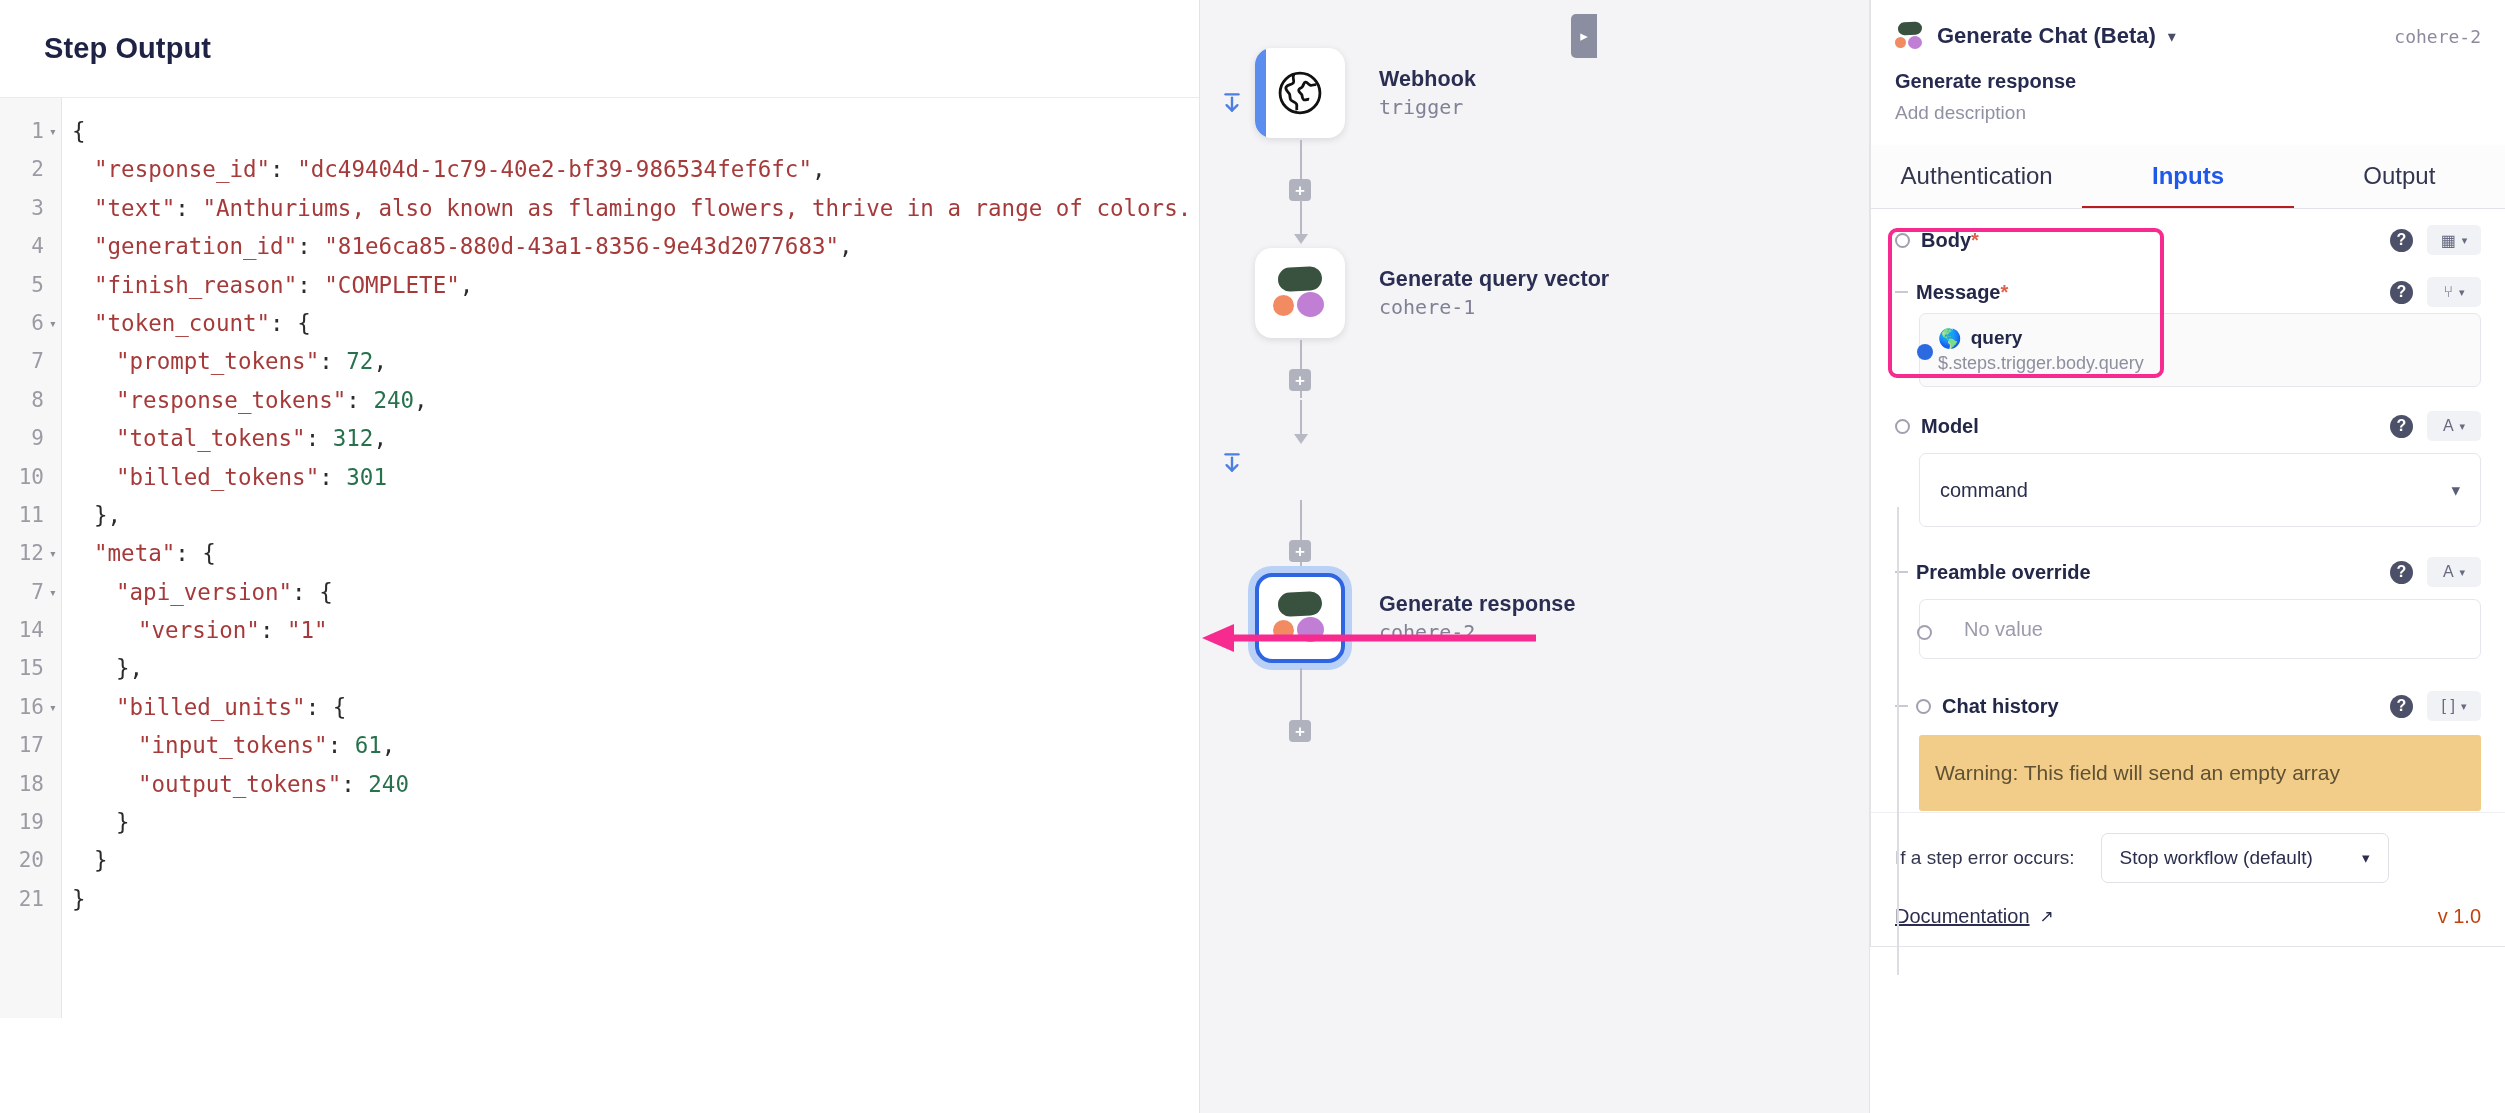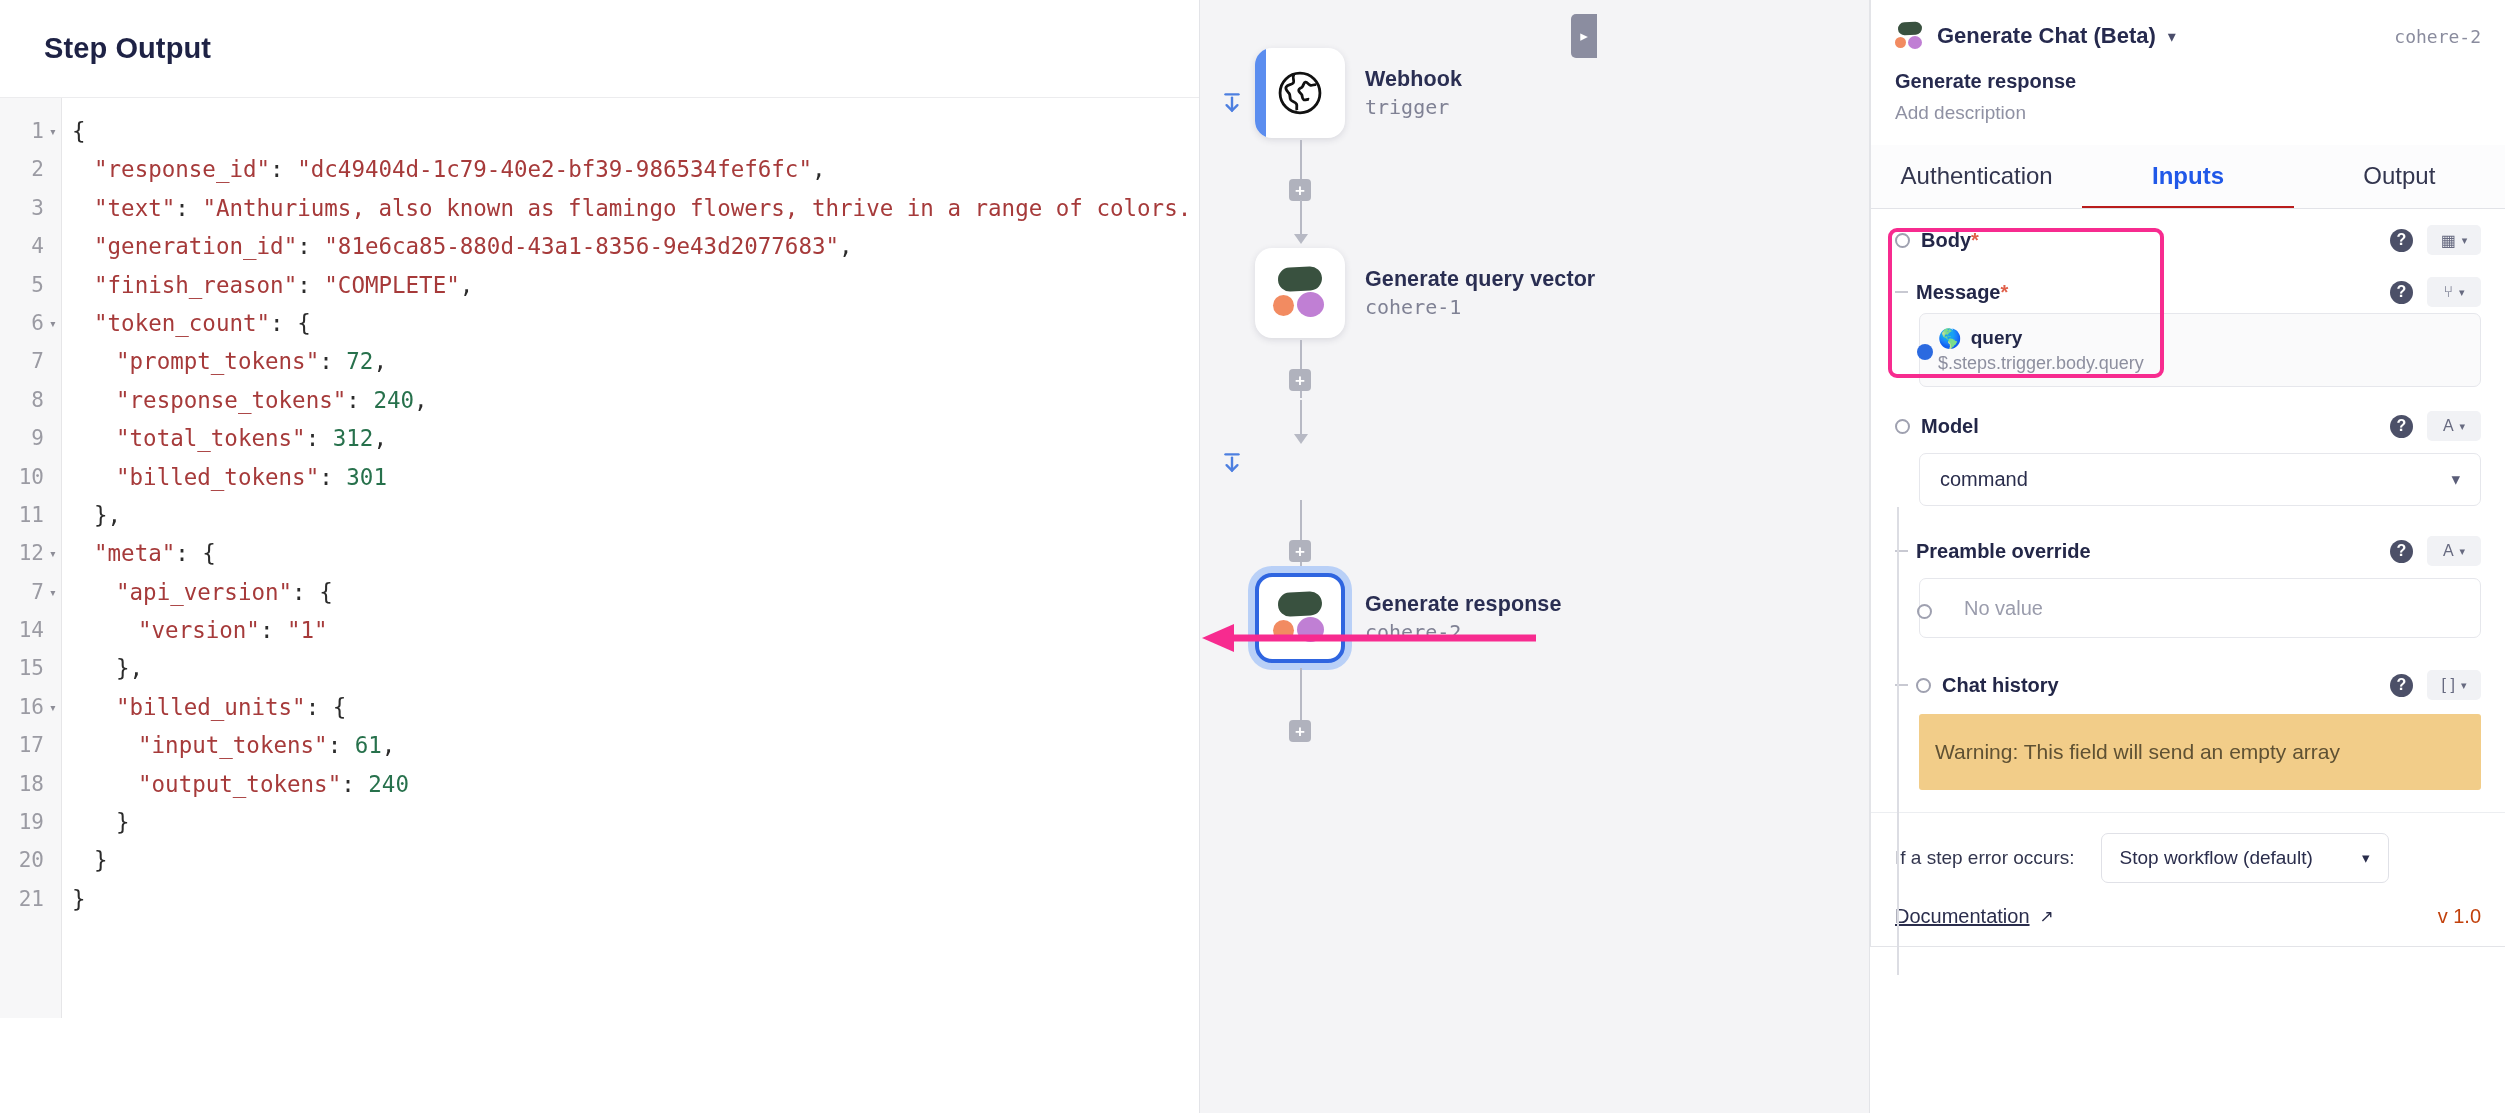--- a/index.html
+++ b/index.html
@@ -97,21 +97,21 @@
     overflow: hidden;
   }
   .node-box.accent::before {
     content: ""; position: absolute; left: 0; top: 0; bottom: 0;
     width: 11px; background: #5b8def; border-radius: 17px 0 0 17px;
   }
   .node-box.selected {
     border: 4px solid #2f65e0;
     box-shadow: 0 0 0 7px #b9d0f7;
   }
-  .node-labels { margin-left: 20px; }
+  .node-labels { margin-left: 34px; }
   .node-title {
     font-size: 21.5px; font-weight: bold; color: #2a2e52; letter-spacing: .1px;
     white-space: nowrap;
   }
   .node-sub {
     font-size: 20px; color: #7f8194;
     font-family: "DejaVu Sans Mono", monospace;
     margin-top: 3px; white-space: nowrap;
   }
   .dl-icon {
@@ -232,21 +232,21 @@
   .pill-item { display: flex; align-items: center; }
   .pill-icon { font-size: 19px; margin-right: 9px; color: #2b2e4d; }
   .pill-name { font-size: 19px; font-weight: bold; color: #232748; }
   .pill-path { font-size: 18px; color: #8d8f9f; margin-top: 3px; }
   .blue-dot {
     width: 16px; height: 16px; border-radius: 50%; background: #2b6ae0;
     position: absolute; left: 22px;
   }
 
   .select-box {
-    border: 1px solid #e6e7ec; border-radius: 7px; height: 53px;
+    border: 1px solid #e6e7ec; border-radius: 7px; height: 74px;
     display: flex; align-items: center; padding: 12px 20px;
     margin: 6px 0 0 24px; background: #fff;
   }
   .select-val { font-size: 20px; color: #2a2d4c; }
   .select-caret { margin-left: auto; color: #5a5d78; font-size: 17px; }
 
   .novalue-box {
     border: 1px solid #e6e7ec; border-radius: 7px; height: 60px;
     display: flex; align-items: center; padding: 0 18px;
     margin: 6px 0 0 24px; background: #fff;

